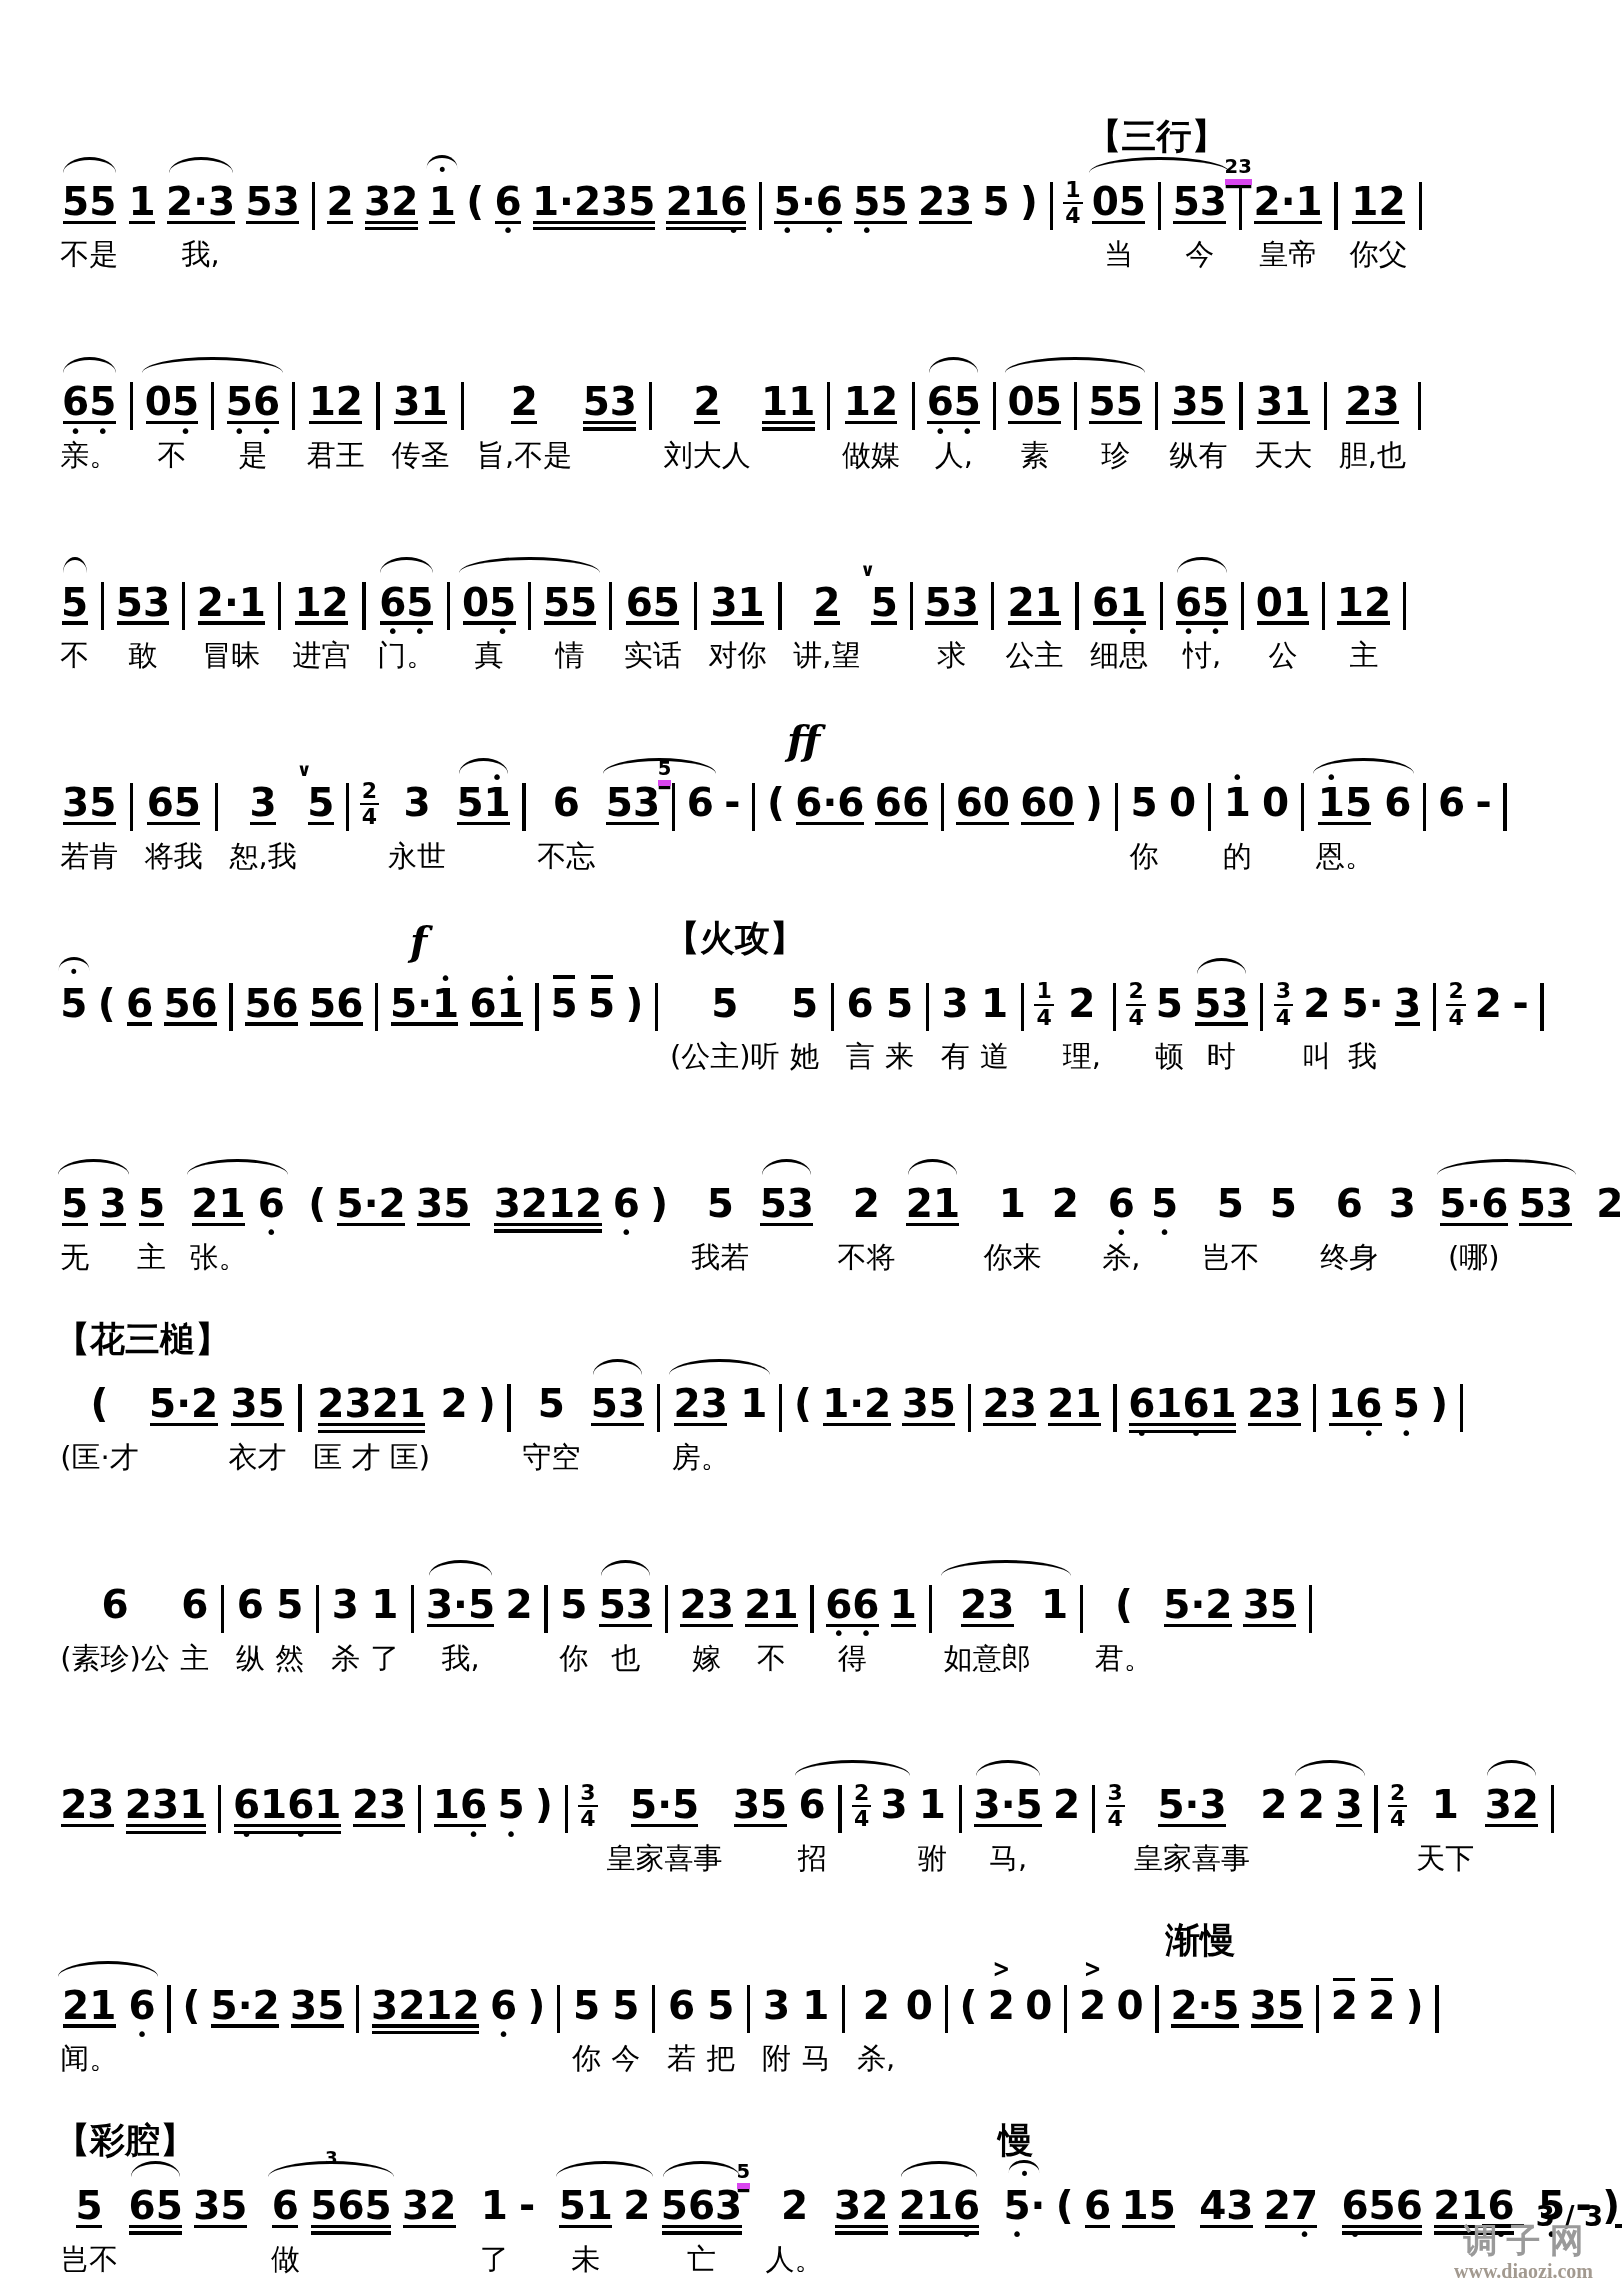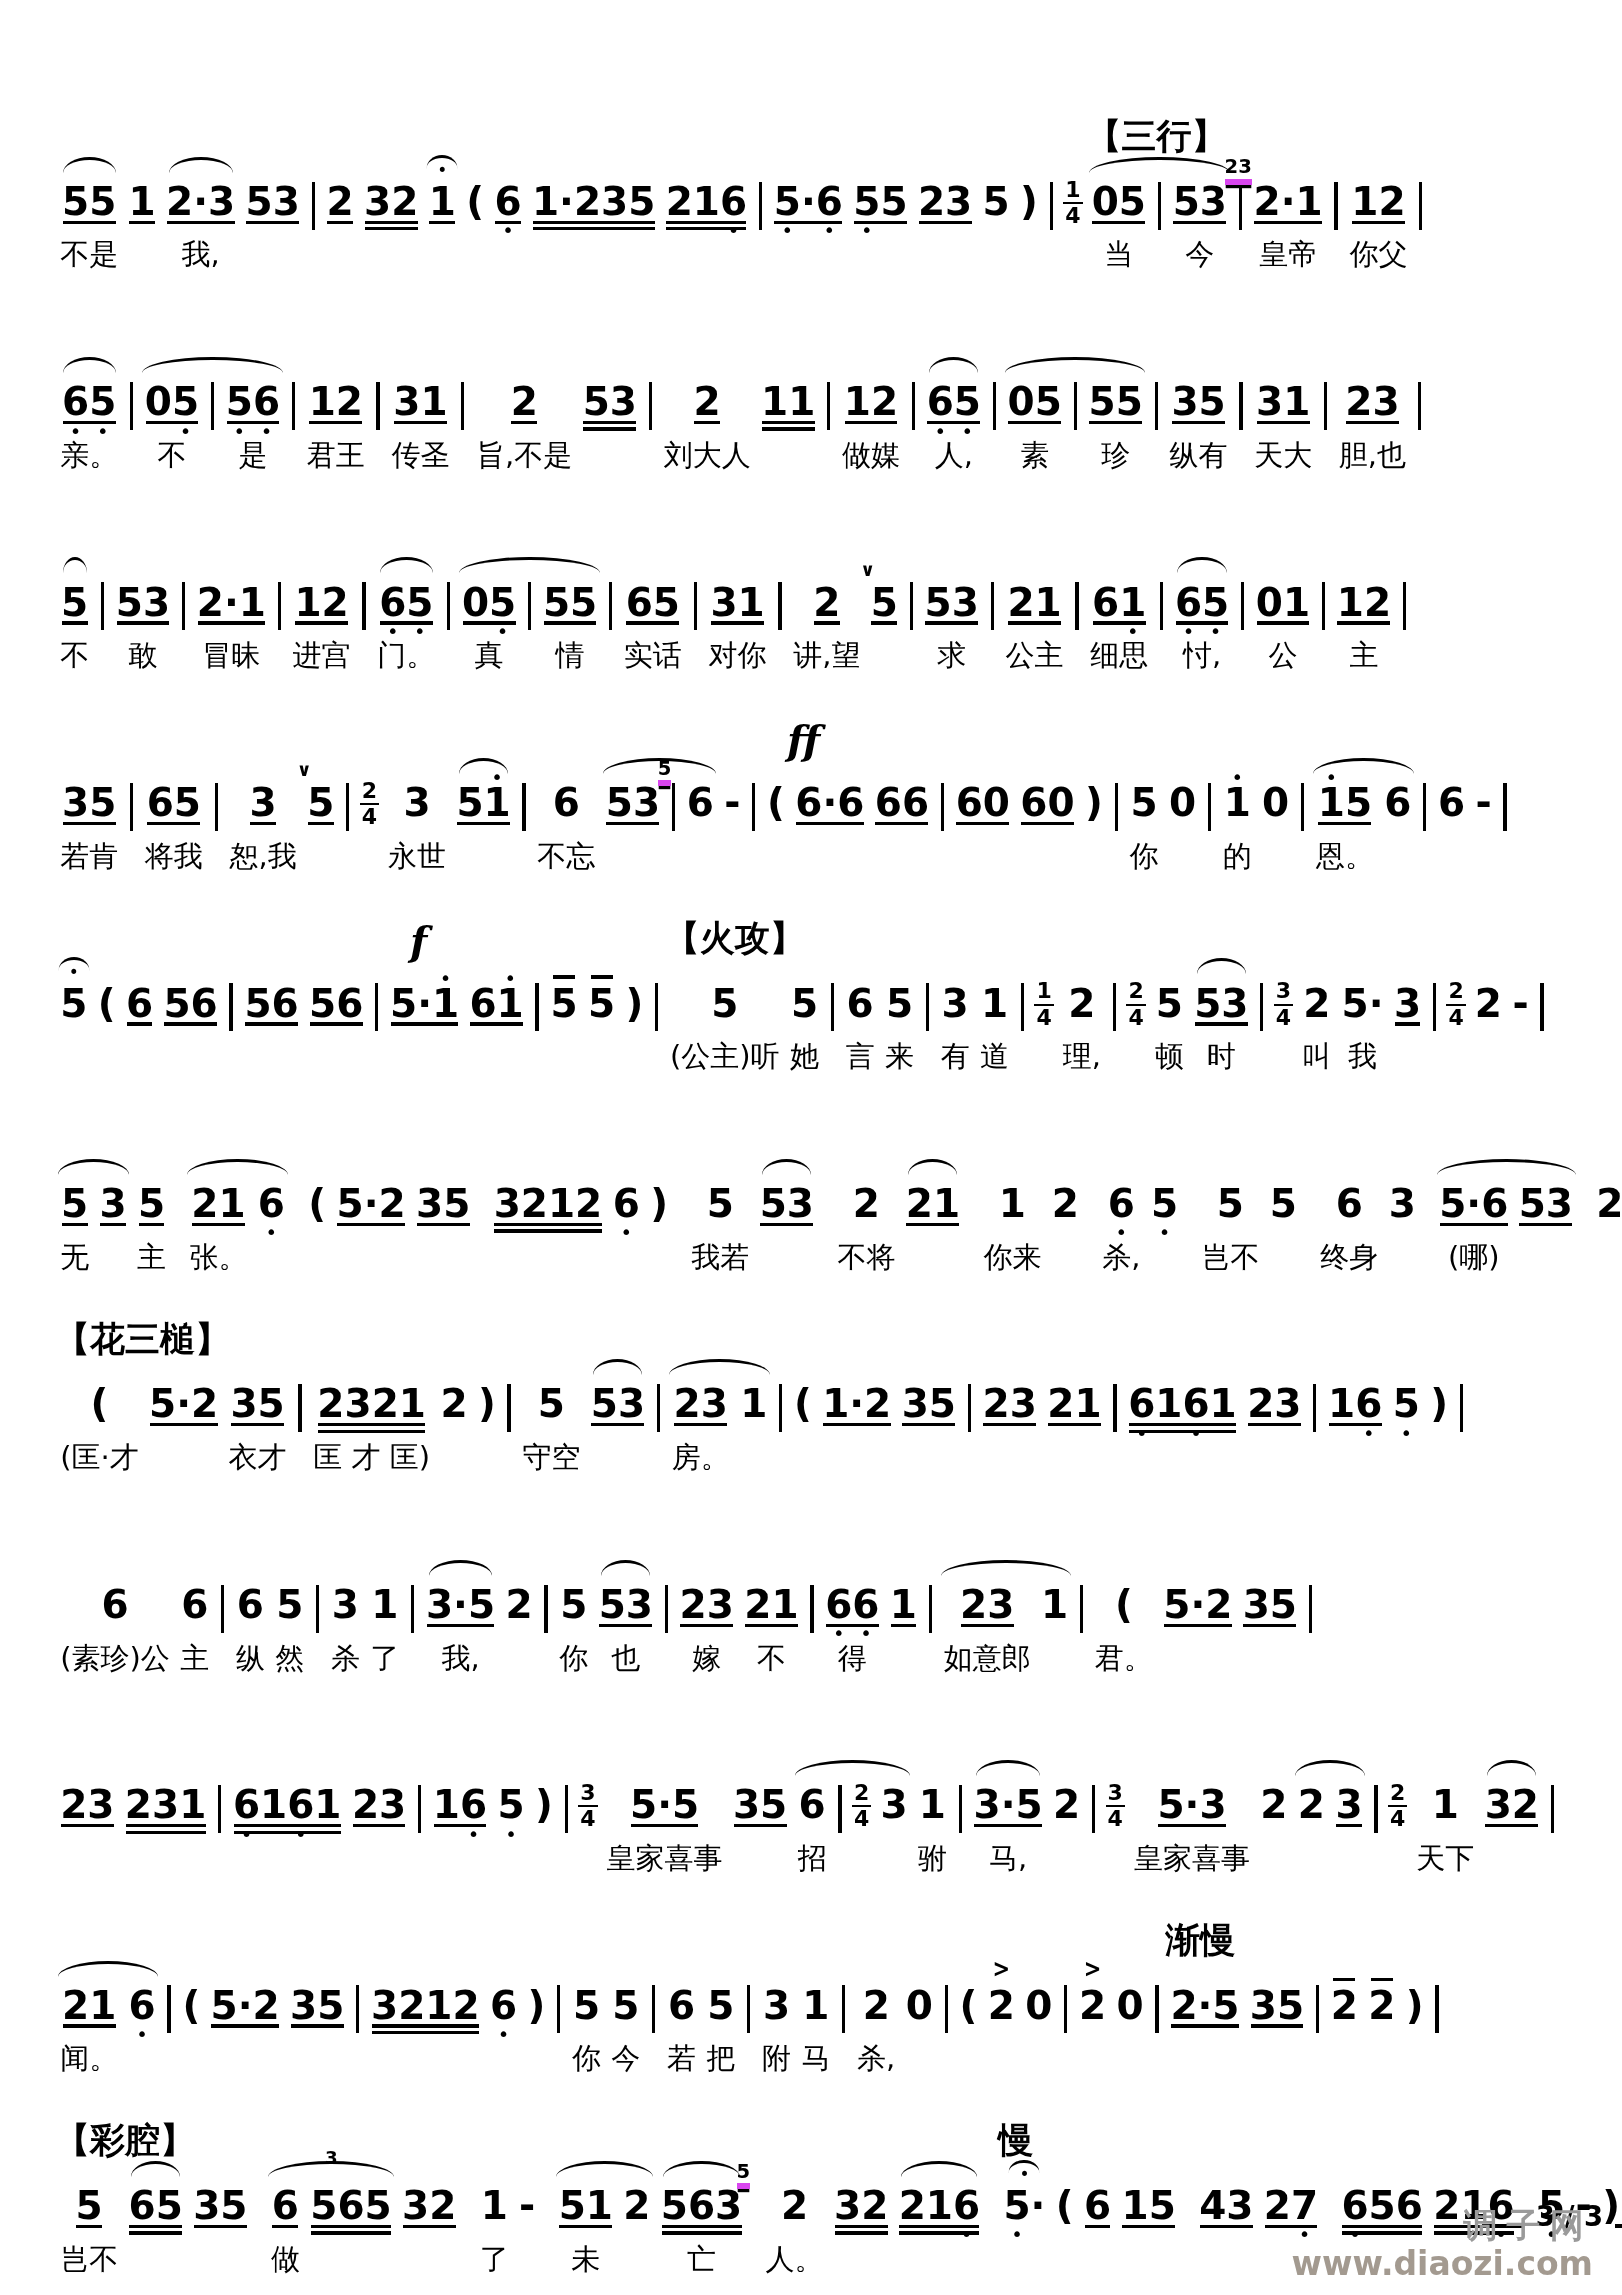--- a/index.html
+++ b/index.html
@@ -44,21 +44,21 @@
   .grace{position:absolute;top:1.3px;left:-29px;font-size:19.6px;font-weight:bold;
          border-bottom:6px solid #d946ef;box-shadow:0 3.9px 0 -0.7px #000;padding-bottom:0.7px;}
   .n3{position:absolute;top:-11.8px;left:50%;transform:translateX(-50%);font-size:18.3px;font-weight:bold;}
   
   .footer{position:absolute;bottom:63px;left:0;width:100%;display:flex;align-items:flex-end;
           justify-content:flex-end;gap:11.8px;padding-left:34px;}
   .fline{width:42px;height:0;border-bottom:4.6px solid #000;margin-bottom:3.9px;}
   .fnum{font-size:27.5px;font-weight:bold;}
   .watermark{position:absolute;right:30px;bottom:11.8px;text-align:right;color:#9a9a9a;line-height:1.15;margin-left:48px;}
   .wm1{font-size:34px;font-weight:bold;letter-spacing:9.2px;}
-  .wm2{font-size:33px;font-weight:bold;color:#a39a90;}
+  .wm2{font-size:20px;font-weight:bold;color:#a39a90;font-family:Liberation Serif, serif;}
 </style>
 </head>
 <body>
 
 <div class="page">
   <div class="score" id="score">
       <div class="sys">
         <div class="tok">
           <div class="arc"></div>
           <div class="glyphs">

